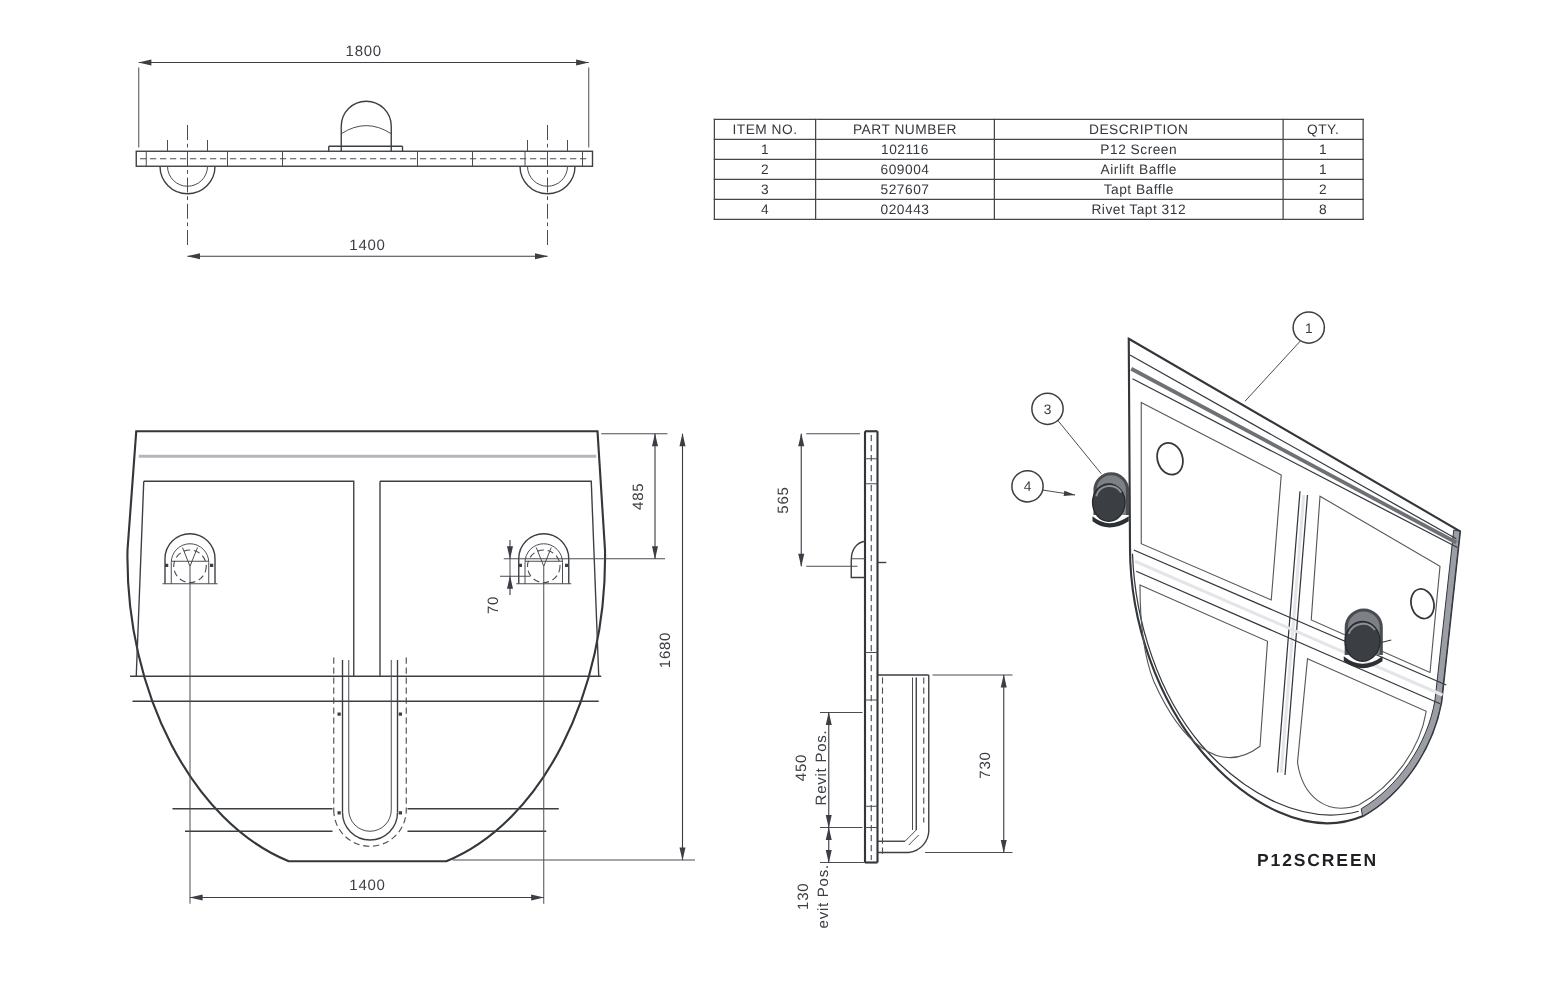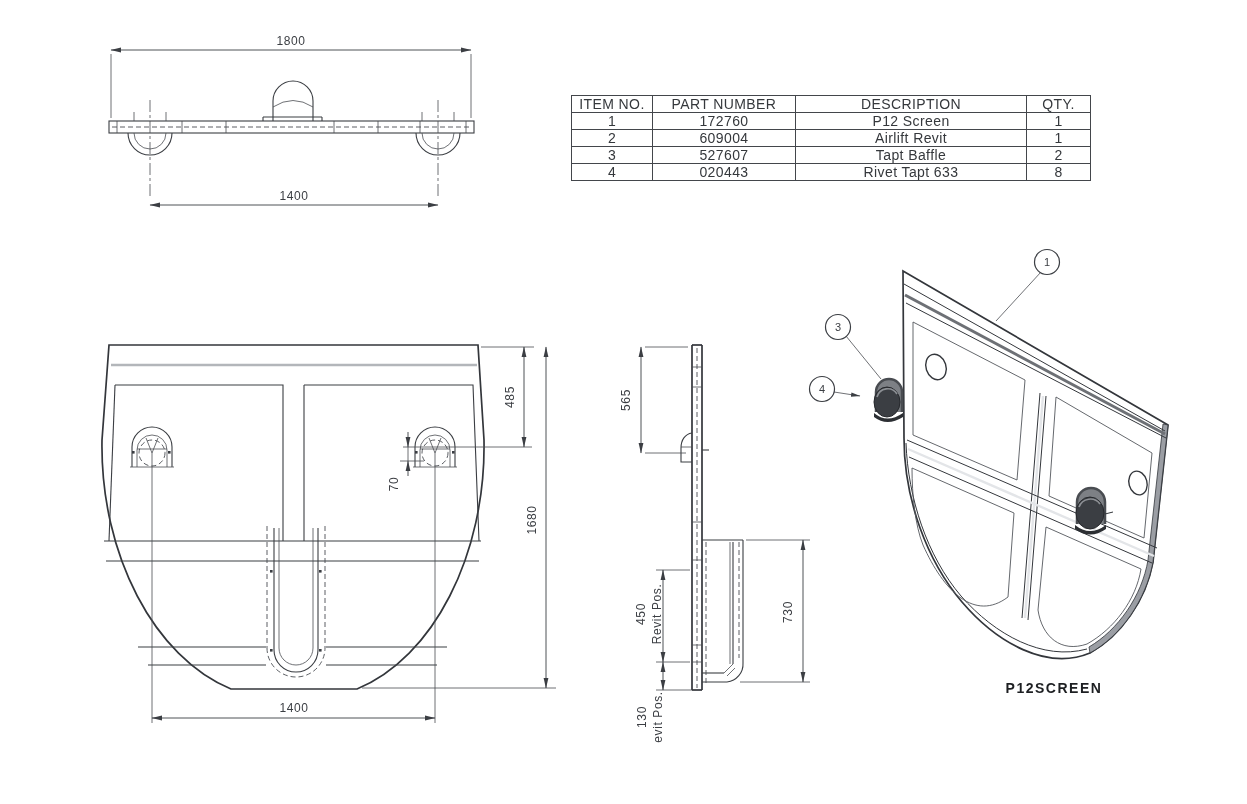--- a/index.html
+++ b/index.html
@@ -14,21 +14,21 @@
   .ln-bold{stroke:#33363b;stroke-width:1.7;fill:none;}
   .ln-thin{stroke:#4a4d52;stroke-width:0.8;fill:none;}
   .ln-dim{stroke:#3b3e43;stroke-width:0.9;fill:none;}
   .ln-dash{stroke:#4a4d52;stroke-width:0.9;fill:none;stroke-dasharray:5 3;}
   .ln-center{stroke:#4a4d52;stroke-width:0.8;fill:none;stroke-dasharray:12 3 3 3;}
   .ln-gray{stroke:#b3b6ba;stroke-width:2.4;fill:none;}
   .ln-iso{stroke:#34373c;stroke-width:1;fill:none;}
   .ln-iso-light{stroke:#e3e5e8;stroke-width:2.4;fill:none;}
   .dot{fill:#3b3e43;}
   .bom{position:absolute;left:571px;top:95px;width:519px;border-collapse:collapse;
-       table-layout:fixed;font-size:14px;color:#35383c;}
+       table-layout:fixed;font-size:11px;color:#35383c;}
   .bom th,.bom td{border:1.3px solid #43464b;text-align:center;vertical-align:middle;
        padding:0;height:15px;font-weight:400;letter-spacing:0.4px;white-space:nowrap;overflow:hidden;}
 </style>
 </head>
 <body>
 
 <div id="stage">
 
 <svg width="1247" height="804" viewBox="0 0 1247 804">
   <defs>
@@ -305,38 +305,38 @@
       </colgroup>
   <tbody>
         <tr>
     <th>ITEM NO.</th>
     <th>PART NUMBER</th>
     <th>DESCRIPTION</th>
     <th>QTY.</th>
   </tr>
   <tr>
     <td>1</td>
-    <td>172760</td>
+    <td>102116</td>
     <td>P12 Screen</td>
     <td>1</td>
   </tr>
   <tr>
     <td>2</td>
     <td>609004</td>
-    <td>Airlift Revit</td>
+    <td>Airlift Baffle</td>
     <td>1</td>
   </tr>
   <tr>
     <td>3</td>
     <td>527607</td>
     <td>Tapt Baffle</td>
     <td>2</td>
   </tr>
   <tr>
     <td>4</td>
     <td>020443</td>
-    <td>Rivet Tapt 633</td>
+    <td>Rivet Tapt 312</td>
     <td>8</td>
   </tr>
 </tbody>
     </table>
 
 </div>
 
 </body></html>

